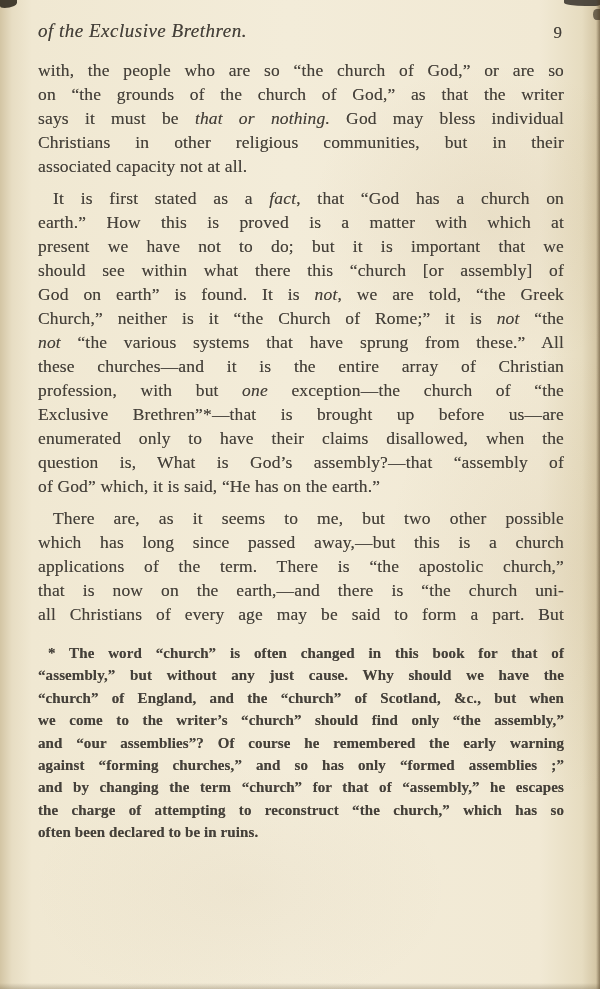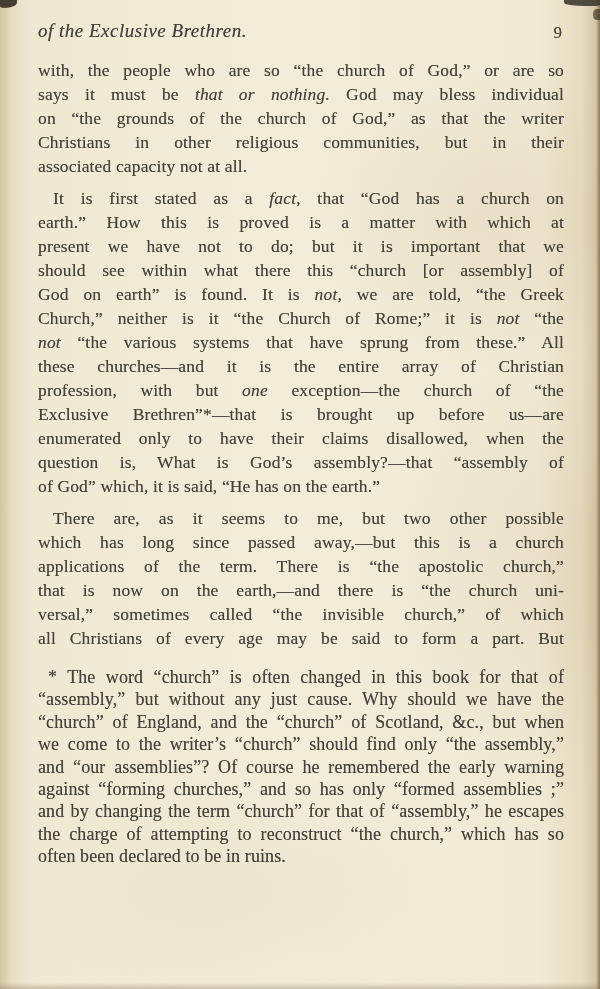--- a/index.html
+++ b/index.html
@@ -51,40 +51,40 @@
     text-align-last:justify;
     white-space:normal;
     text-shadow:0 0 .5px rgba(62,52,40,.5);
   }
   .line.last{text-align-last:left;}
   .para.indent .line:first-child{text-indent:15px;}
   em{font-style:italic;}
 
   .footnote{
     margin-top:16px;
-    font-size:18px;line-height:22.4px;letter-spacing:.1px;
+    font-size:15px;line-height:22.4px;letter-spacing:.1px;font-weight:bold;
   }
   .footnote .para.indent .line:first-child{text-indent:10px;}
 </style>
 </head>
 <body>
 
 <div class="page">
 
   <div class="header">
     <span class="running-title">of the Exclusive Brethren.</span>
     <span class="pagenum">9</span>
   </div>
 
   <div class="content">
     <div class="body-text">
         <div class="para">
           <div class="line">with, the people who are so “the church of God,” or are so</div>
+          <div class="line">on “the grounds of the church of God,” as that the writer</div>
           <div class="line">says it must be <em>that or nothing.</em>  God may bless individual</div>
-          <div class="line">on “the grounds of the church of God,” as that the writer</div>
           <div class="line">Christians in other religious communities, but in their</div>
           <div class="line last">associated capacity not at all.</div>
         </div>
         <div class="para indent">
           <div class="line">It is first stated as a <em>fact</em>, that “God has a church on</div>
           <div class="line">earth.”  How this is proved is a matter with which at</div>
           <div class="line">present we have not to do; but it is important that we</div>
           <div class="line">should see within what there this “church [or assembly] of</div>
           <div class="line">God on earth” is found.  It is <em>not</em>, we are told, “the Greek</div>
           <div class="line">Church,” neither is it “the Church of Rome;” it is <em>not</em> “the</div>
@@ -94,21 +94,20 @@
           <div class="line">Exclusive Brethren”*—that is brought up before us—are</div>
           <div class="line">enumerated only to have their claims disallowed, when the</div>
           <div class="line">question is, What is God’s assembly?—that “assembly of</div>
           <div class="line last">of God” which, it is said, “He has on the earth.”</div>
         </div>
         <div class="para indent">
           <div class="line">There are, as it seems to me, but two other possible</div>
           <div class="line">which has long since passed away,—but this is a church</div>
           <div class="line">applications of the term.  There is “the apostolic church,”</div>
           <div class="line">that is now on the earth,—and there is “the church uni-</div>
-          <div class="line">versal,” sometimes called “the invisible church,” of which</div>
           <div class="line">all Christians of every age may be said to form a part.  But</div>
         </div>
       </div>
     <div class="footnote">
       <div>
           <div class="para indent">
             <div class="line">* The word “church” is often changed in this book for that of</div>
             <div class="line">“assembly,” but without any just cause.  Why should we have the</div>
             <div class="line">“church” of England, and the “church” of Scotland, &amp;c., but when</div>
             <div class="line">we come to the writer’s “church” should find only “the assembly,”</div>

